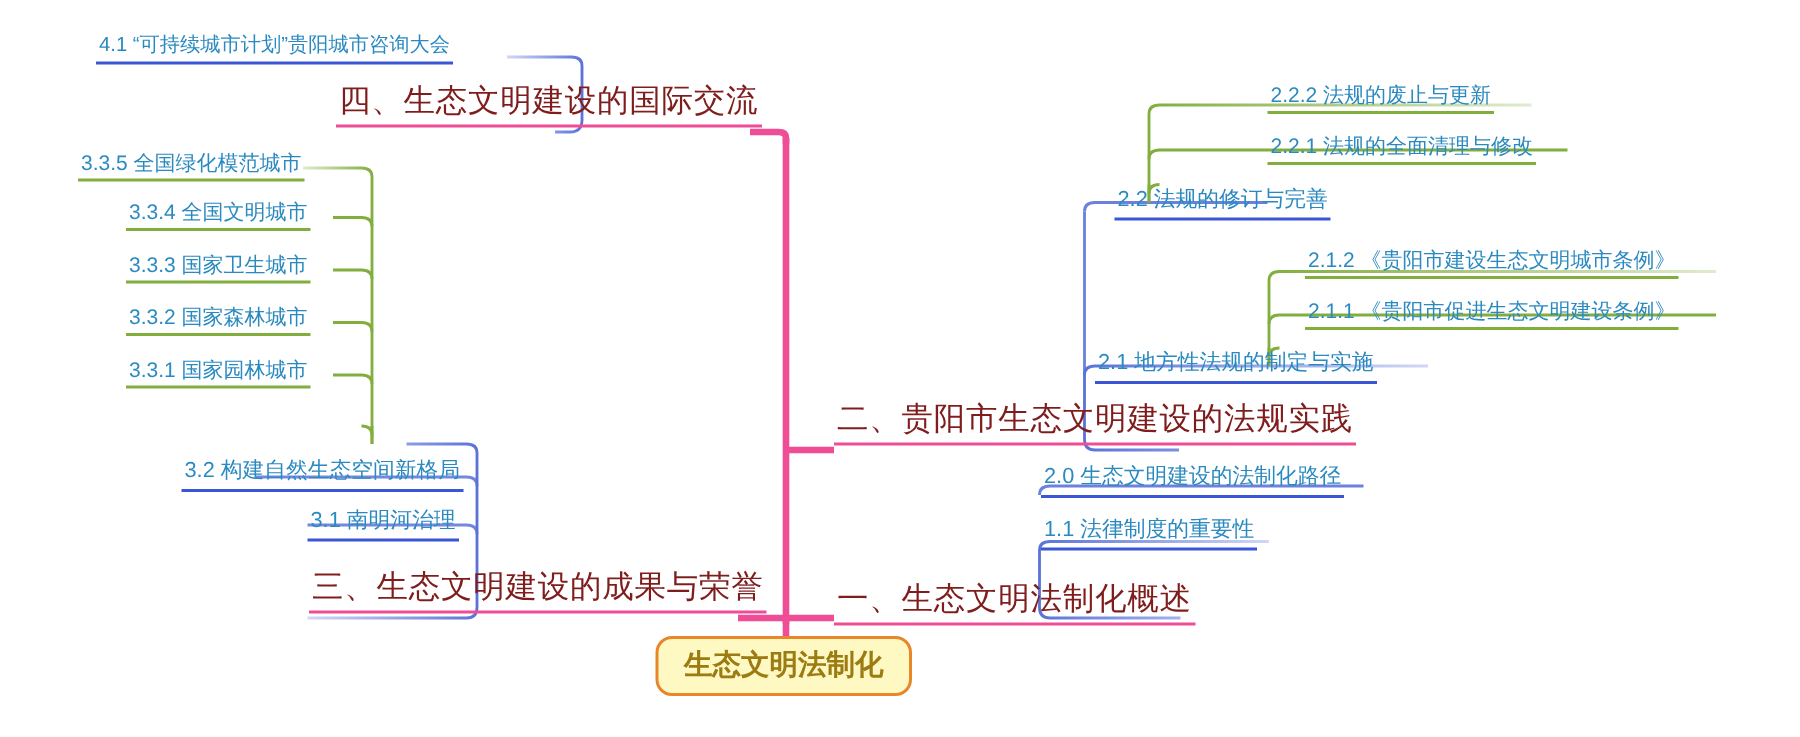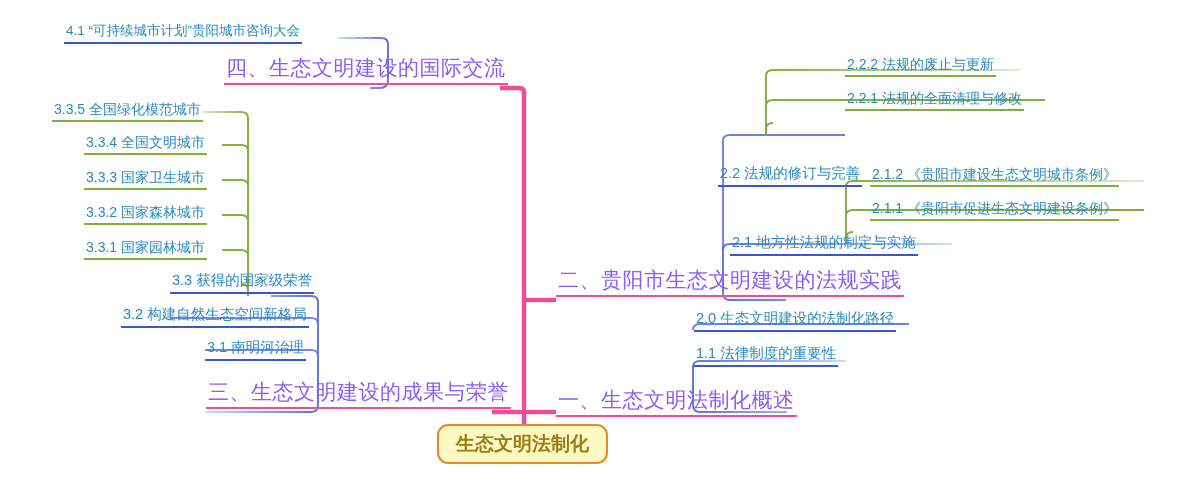--- a/index.html
+++ b/index.html
@@ -14,21 +14,21 @@
   .node .txt{display:inline-block;white-space:nowrap;}
 
   
   .root{
     border:2px solid #e8862a;border-radius:11px;background:#fef9c3;
     color:#9c7b12;font-weight:bold;font-size:19px;
     padding:8px 17px 9px 17px;
   }
   
   .lv1 .txt{
-    color:#8b5cf6;font-size:21px;letter-spacing:.5px;
+    color:#7f1d1d;font-size:21px;letter-spacing:.5px;
     padding:0 2px 5px 2px;border-bottom:2.3px solid #ef4e97;
   }
   
   .lv2 .txt{
     color:#2a8ac0;font-size:14.5px;
     padding:0 2px 4px 2px;border-bottom:2.3px solid #3a56d6;
   }
   
   .lv3 .txt{
     color:#2a8ac0;font-size:14px;
@@ -118,21 +118,21 @@
     <span class="txt">2.0 生态文明建设的法制化路径</span>
   </div>
   <div class="node lv2" style="left:694px;top:345px;">
     <span class="txt">1.1 法律制度的重要性</span>
   </div>
 
   <div class="node lv1" style="left:556px;top:269px;">
     <span class="txt">二、贵阳市生态文明建设的法规实践</span>
   </div>
 
-  <div class="node lv2" style="left:718px;top:125px;margin-top:40px;">
+  <div class="node lv2" style="left:743px;top:125px;">
     <span class="txt">2.2 法规的修订与完善</span>
   </div>
   <div class="node lv3" style="left:845px;top:56px;">
     <span class="txt">2.2.2 法规的废止与更新</span>
   </div>
   <div class="node lv3" style="left:845px;top:90px;">
     <span class="txt">2.2.1 法规的全面清理与修改</span>
   </div>
 
   <div class="node lv2" style="left:730px;top:234px;">
@@ -142,23 +142,20 @@
     <span class="txt">2.1.2 《贵阳市建设生态文明城市条例》</span>
   </div>
   <div class="node lv3" style="left:870px;top:200px;">
     <span class="txt">2.1.1 《贵阳市促进生态文明建设条例》</span>
   </div>
 
   <div class="node lv1" style="left:206px;top:381px;">
     <span class="txt">三、生态文明建设的成果与荣誉</span>
   </div>
 
-  <div class="node lv2" style="left:170px;top:272px;">
-    <span class="txt">3.3 获得的国家级荣誉</span>
-  </div>
   <div class="node lv2" style="left:121px;top:306px;">
     <span class="txt">3.2 构建自然生态空间新格局</span>
   </div>
   <div class="node lv2" style="left:205px;top:339px;text-decoration:underline;">
     <span class="txt">3.1 南明河治理</span>
   </div>
 
   <div class="node lv3" style="left:52px;top:101px;">
     <span class="txt">3.3.5 全国绿化模范城市</span>
   </div>

